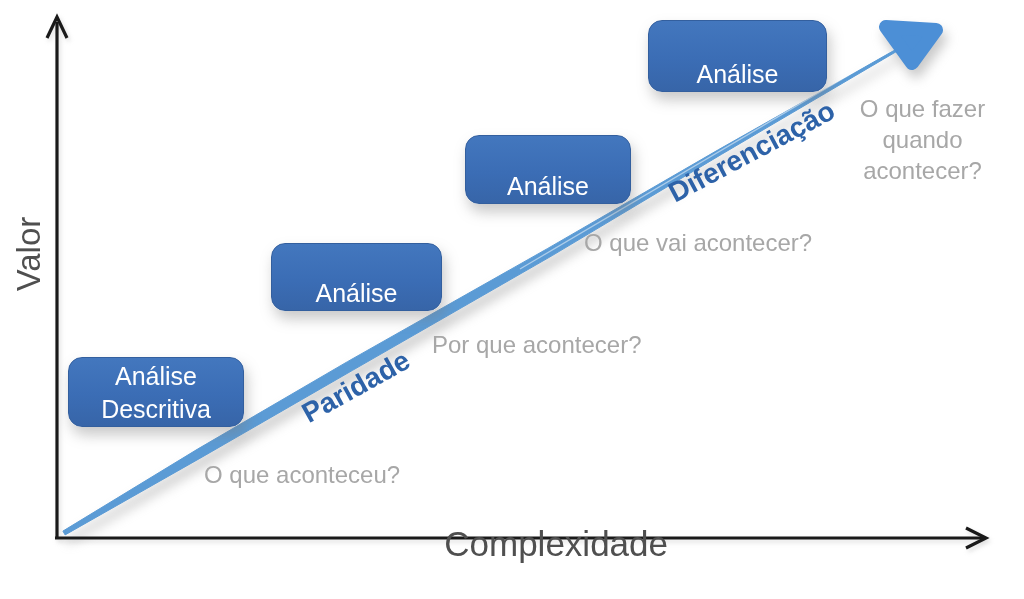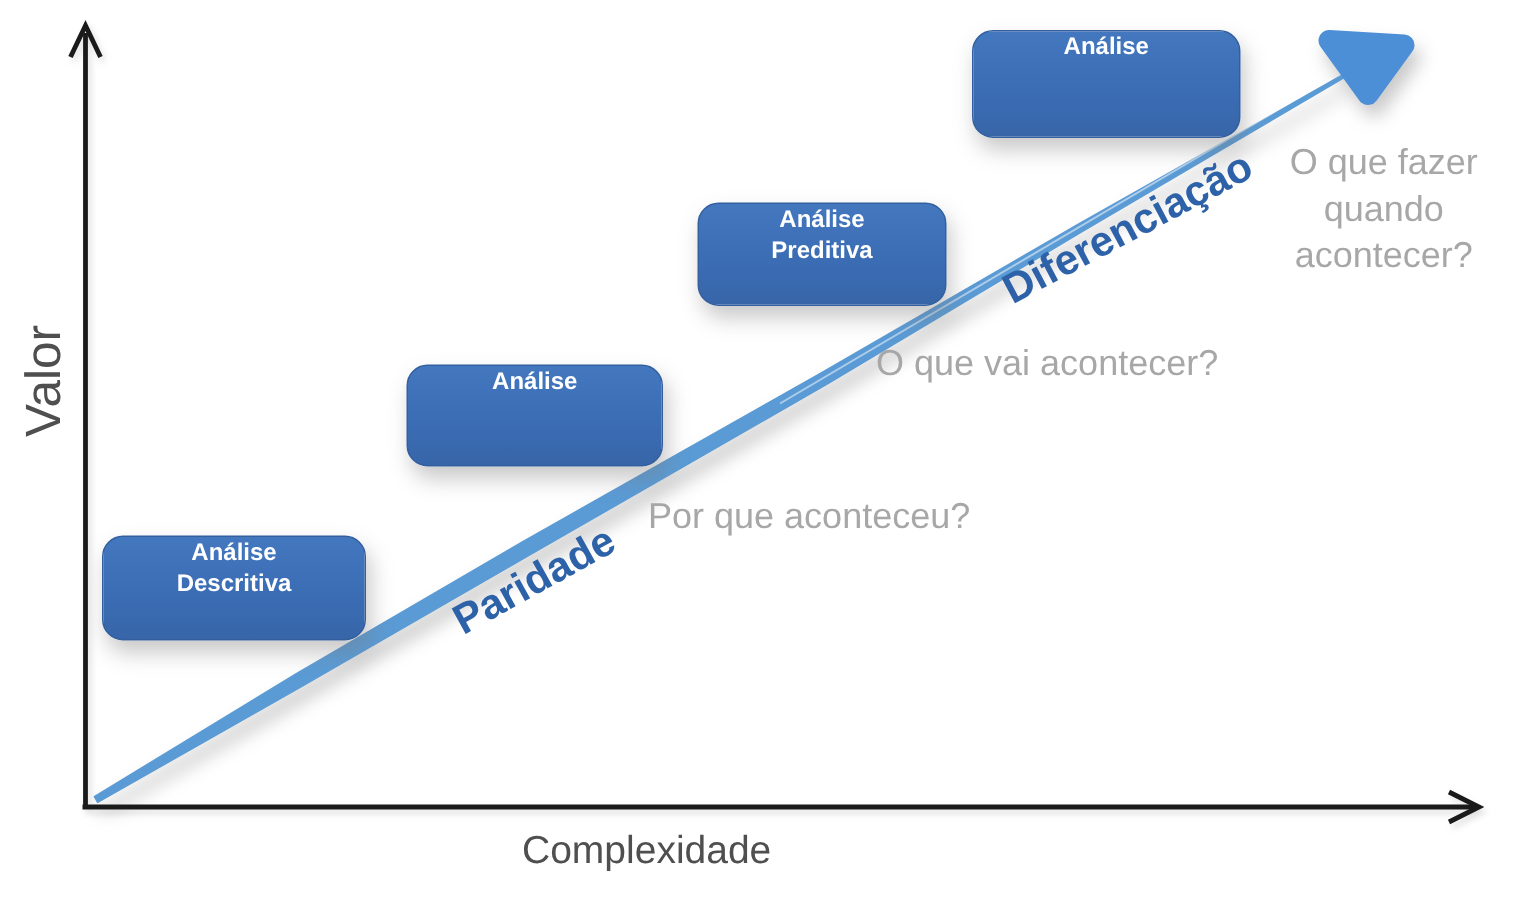--- a/index.html
+++ b/index.html
@@ -25,26 +25,26 @@
   #overlay{position:absolute;left:0;top:0;width:1024px;height:599px;}
   .axes{stroke:var(--axis-black);stroke-width:3.2;fill:none;}
   .axes-group{filter:drop-shadow(2px 3px 2px rgba(150,150,150,0.30));}
   .trend-group{filter:drop-shadow(4px 8px 6px rgba(120,120,120,0.40));}
   .trend-line{fill:var(--line-blue);stroke:var(--line-blue);stroke-width:1;stroke-linejoin:round;}
   .trend-highlight{stroke:rgba(255,255,255,0.5);stroke-width:1.3;fill:none;}
   .trend-head{fill:var(--head-blue);stroke:var(--head-blue);stroke-width:14;stroke-linejoin:round;}
 
   .stage{
     position:absolute;
-    display:flex;flex-direction:column;align-items:center;justify-content:flex-start;
+    display:flex;flex-direction:column;align-items:center;justify-content:flex-end;
     background:linear-gradient(180deg,var(--box-blue-light) 0%,var(--box-blue) 55%,var(--box-blue-dark) 100%);
     border:1px solid var(--box-border);
     border-radius:14px;
     color:#ffffff;
-    font-size:16px;font-weight:bold;line-height:1.32;
+    font-size:25px;font-weight:normal;line-height:1.32;
     text-align:center;
     box-shadow:3px 8px 14px rgba(120,120,120,0.40);
   }
   .stage-1{left:68px;top:357px;width:174px;height:68px;}
   .stage-2{left:271px;top:243px;width:169px;height:66px;}
   .stage-3{left:465px;top:135px;width:164px;height:67px;}
   .stage-4{left:648px;top:20px;width:177px;height:70px;}
 
   .question{
     position:absolute;
@@ -70,24 +70,24 @@
     position:absolute;
     left:-14px;top:235px;width:86px;
     text-align:center;
     color:var(--axis-label-gray);
     font-size:33px;
     transform:rotate(-90deg);
     transform-origin:center;
   }
   .axis-label-x{
     position:absolute;
-    left:348px;top:551px;width:320px;
-    text-align:left;
+    left:348px;top:524px;width:320px;
+    text-align:right;
     color:var(--axis-label-gray);
-    font-size:26px;
+    font-size:35px;
   }
 </style>
 </head>
 <body>
 
 <div id="canvas">
 
   <svg id="overlay" viewBox="0 0 1024 599">
 
     <g class="trend-group">
@@ -110,26 +110,26 @@
 
   <div class="stage stage-1">
     <span>Análise</span>
     <span>Descritiva</span>
   </div>
   <div class="stage stage-2">
     <span>Análise</span>
   </div>
   <div class="stage stage-3">
     <span>Análise</span>
-    <span>Preditiva</span>
   </div>
   <div class="stage stage-4">
     <span>Análise</span>
   </div>
 
-  <div class="question q2">Por que aconteceu?</div>
+  <div class="question q1">O que aconteceu?</div>
+  <div class="question q2">Por que acontecer?</div>
   <div class="question q3">O que vai acontecer?</div>
   <div class="question q4">O que fazer quando acontecer?</div>
 
   <div class="zone-label zone-1">Paridade</div>
   <div class="zone-label zone-2">Diferenciação</div>
 
 </div>
 
 </body></html>

